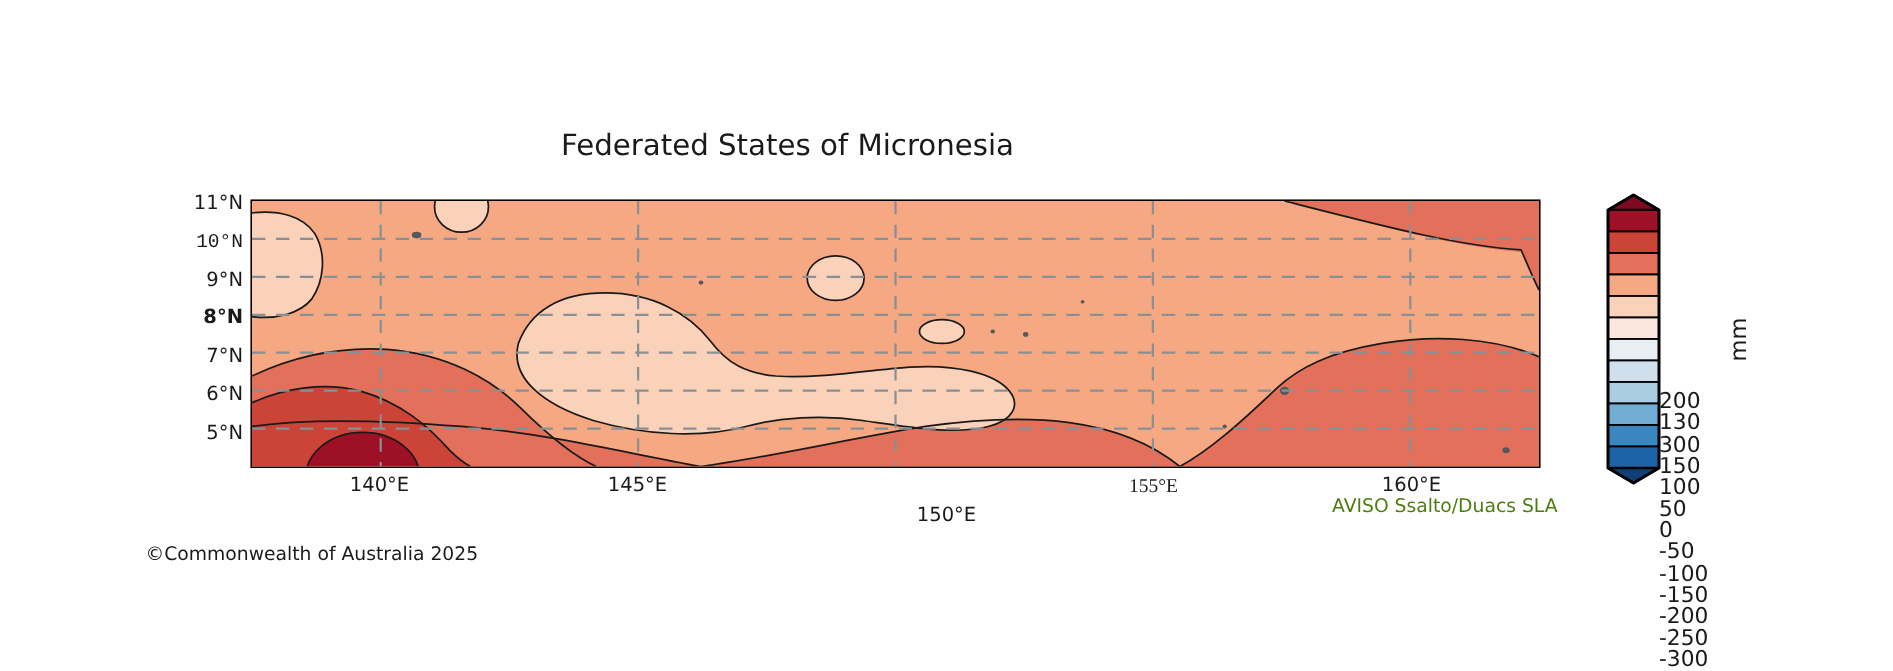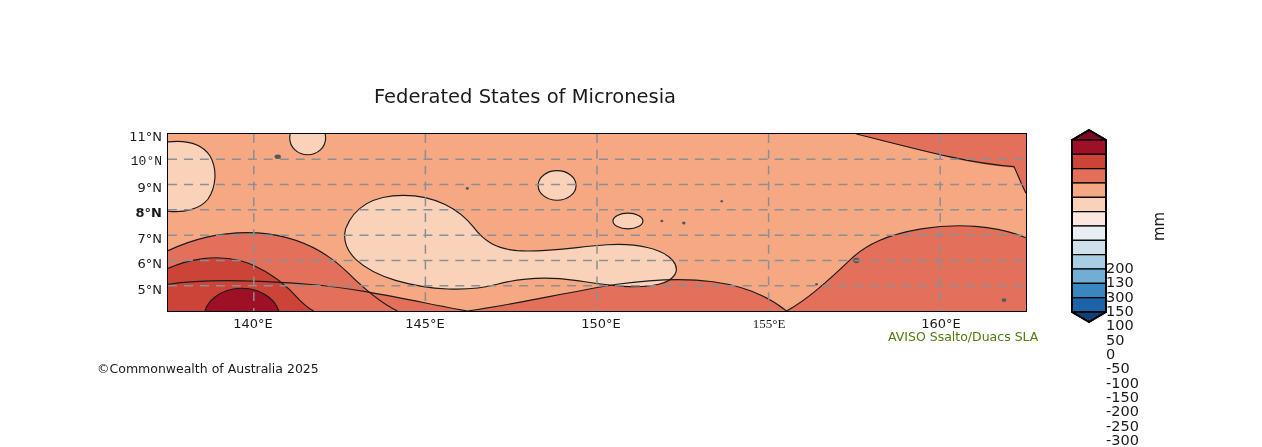--- a/index.html
+++ b/index.html
@@ -141,21 +141,21 @@
   <div class="ylab" style="top:187px;">9°N</div>
   <div class="ylab" style="top:212px;font-weight:bold;">8°N</div>
   <div class="ylab" style="top:238px;">7°N</div>
   <div class="ylab" style="top:263px;">6°N</div>
   <div class="ylab" style="top:289px;">5°N</div>
 </div>
 
 <div id="xticks">
   <div class="xlab" style="left:253px;">140°E</div>
   <div class="xlab" style="left:425px;">145°E</div>
-  <div class="xlab" style="left:601px;">150°E</div>
+  <div class="xlab" style="left:631px;margin-top:20px;">150°E</div>
   <div class="xlab" style="left:769px;font-family:Liberation Serif, serif;">155°E</div>
   <div class="xlab" style="left:941px;">160°E</div>
 </div>
 
 <div id="credit-left">
   <div>©Commonwealth of Australia 2025</div>
 </div>
 <div id="credit-right">AVISO Ssalto/Duacs SLA</div>
 
 <div id="cbarwrap">

